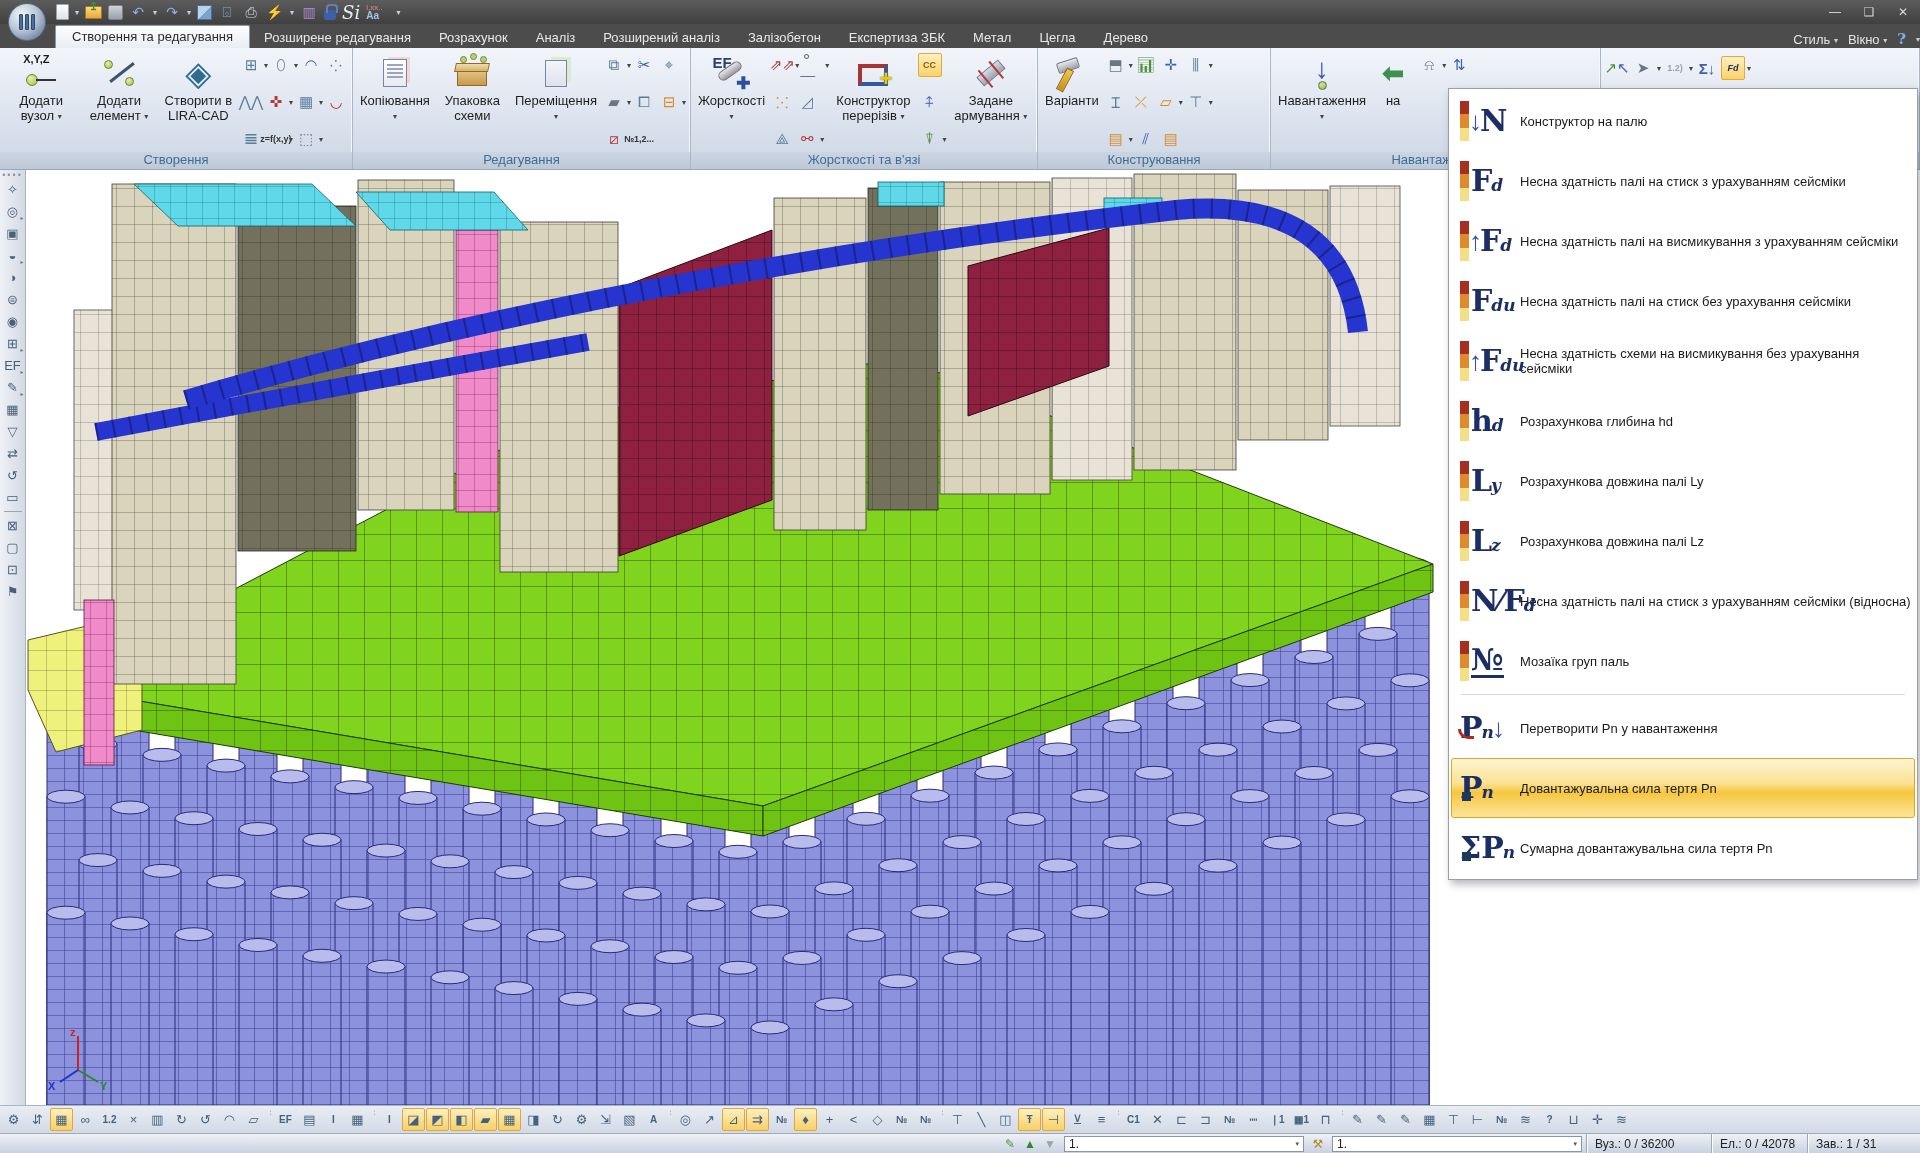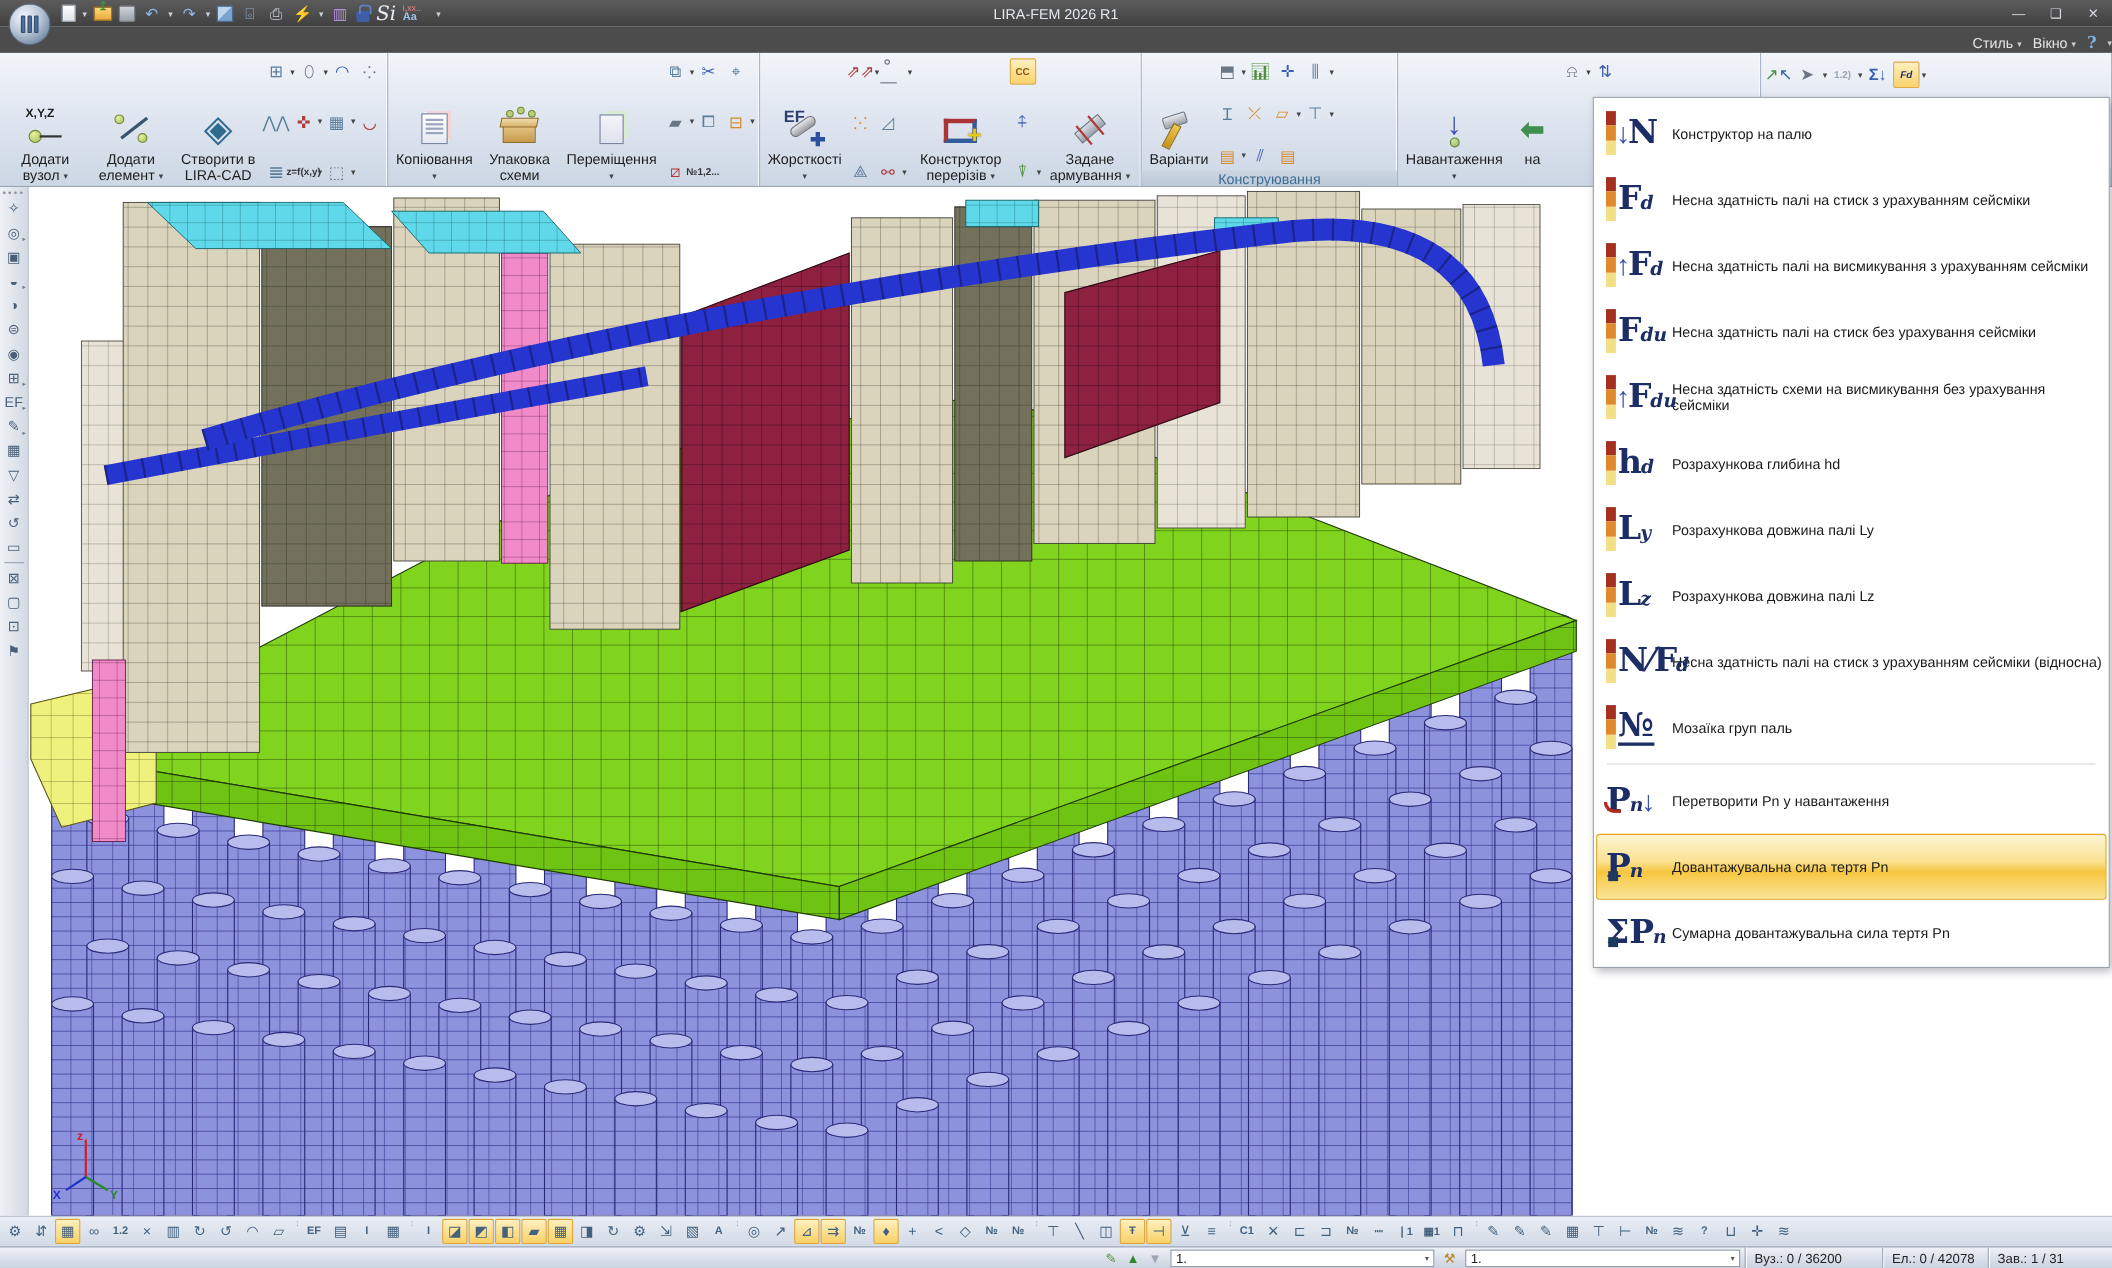--- a/index.html
+++ b/index.html
@@ -40,21 +40,21 @@
   .tabrow-right{margin-left:auto;display:flex;align-items:center;gap:10px;color:#e4e4e4;font-size:13px;}
   .tabrow-right .dd{font-size:8px;color:#cfcfcf;}
   .helpq{color:#7fb2e8;font-weight:bold;font-family:"DejaVu Serif",serif;font-size:15px;}
 
   
   .ribbon{height:122px;background:linear-gradient(#f2f5fa,#dde4ef 55%,#ccd6e4);display:flex;border-bottom:1px solid #98a6b8;position:relative;z-index:3;}
   .rgroup{display:flex;flex-direction:column;border-right:1px solid #aab6c6;box-shadow:inset -1px 0 0 #f5f8fc;}
   .rg-body{flex:1;display:flex;align-items:stretch;padding:4px 4px 0 4px;gap:2px;}
   .rg-label{height:17px;background:linear-gradient(#ccd5e2,#bdc8d8);color:#3f6e93;font-size:13px;text-align:center;line-height:16px;white-space:nowrap;overflow:hidden;}
   .bigbtn{display:flex;flex-direction:column;align-items:center;justify-content:flex-start;padding:2px 3px;border-radius:3px;cursor:default;}
-  .bicon{width:38px;height:38px;display:flex;align-items:center;justify-content:center;position:relative;margin-bottom:2px;margin-top:44px;}
+  .bicon{width:38px;height:38px;display:flex;align-items:center;justify-content:center;position:relative;margin-bottom:2px;}
   .blabel{font-size:13px;color:#1e1e1e;text-align:center;line-height:1.15;max-width:92px;}
   .dd{font-size:8px;color:#444;vertical-align:middle;}
   .siccol{display:flex;flex-direction:column;justify-content:space-between;padding:1px 0;}
   .sicrow{display:flex;align-items:center;gap:1px;}
   .sic{width:24px;height:24px;display:flex;align-items:center;justify-content:center;font-size:15px;border-radius:2px;color:#44617e;}
   .sic.hlx{background:linear-gradient(#fef0c0,#f9d26a);border:1px solid #e2a93f;}
   .sic .t{font-size:9px;font-weight:bold;color:#333;line-height:1;}
   .c-red{color:#b23a3a;} .c-green{color:#4d8f3a;} .c-blue{color:#3a5fb0;} .c-or{color:#d88b2a;} .c-gray{color:#6b7684;} .c-steel{color:#5a7d9a;}
   
   .i-xyz{font-size:11px;font-weight:bold;color:#1c1c1c;line-height:1;}
@@ -157,29 +157,40 @@
     <span class="qicon" style="color:#8fa8d8;">⌺</span>
     <span class="qicon" style="color:#c9d2dc;">⎙</span>
     <span class="qicon yellow">⚡</span>
       <span class="qdd">▾</span>
     <span class="qicon" style="color:#b08fd8;">▥</span>
     <span class="qicon lock"></span>
     <span class="qtext">Si</span>
     <span class="qsmall"><span>i,xx..</span><br><b>Aa</b></span>
     <span class="qdd" style="margin-left:8px;">▾</span>
   </div>
-  <div class="title">LIRA-FEM 2026 R1</div>
   <div class="winctl">
     <span class="winbtn">—</span>
     <span class="winbtn">❑</span>
     <span class="winbtn">✕</span>
   </div>
 </div>
 
 <div class="tabrow">
+  <div class="tabs" id="tabs">
+      <div class="tab active">Створення та редагування</div>
+      <div class="tab">Розширене редагування</div>
+      <div class="tab">Розрахунок</div>
+      <div class="tab">Аналіз</div>
+      <div class="tab">Розширений аналіз</div>
+      <div class="tab">Залізобетон</div>
+      <div class="tab">Експертиза ЗБК</div>
+      <div class="tab">Метал</div>
+      <div class="tab">Цегла</div>
+      <div class="tab">Дерево</div>
+    </div>
   <div class="tabrow-right">
     <span><span>Стиль</span> <span class="dd">▾</span></span>
     <span><span>Вікно</span> <span class="dd">▾</span></span>
     <span class="helpq">?</span>
     <span class="dd">▾</span>
   </div>
 </div>
 
 <div class="ribbon">
 

